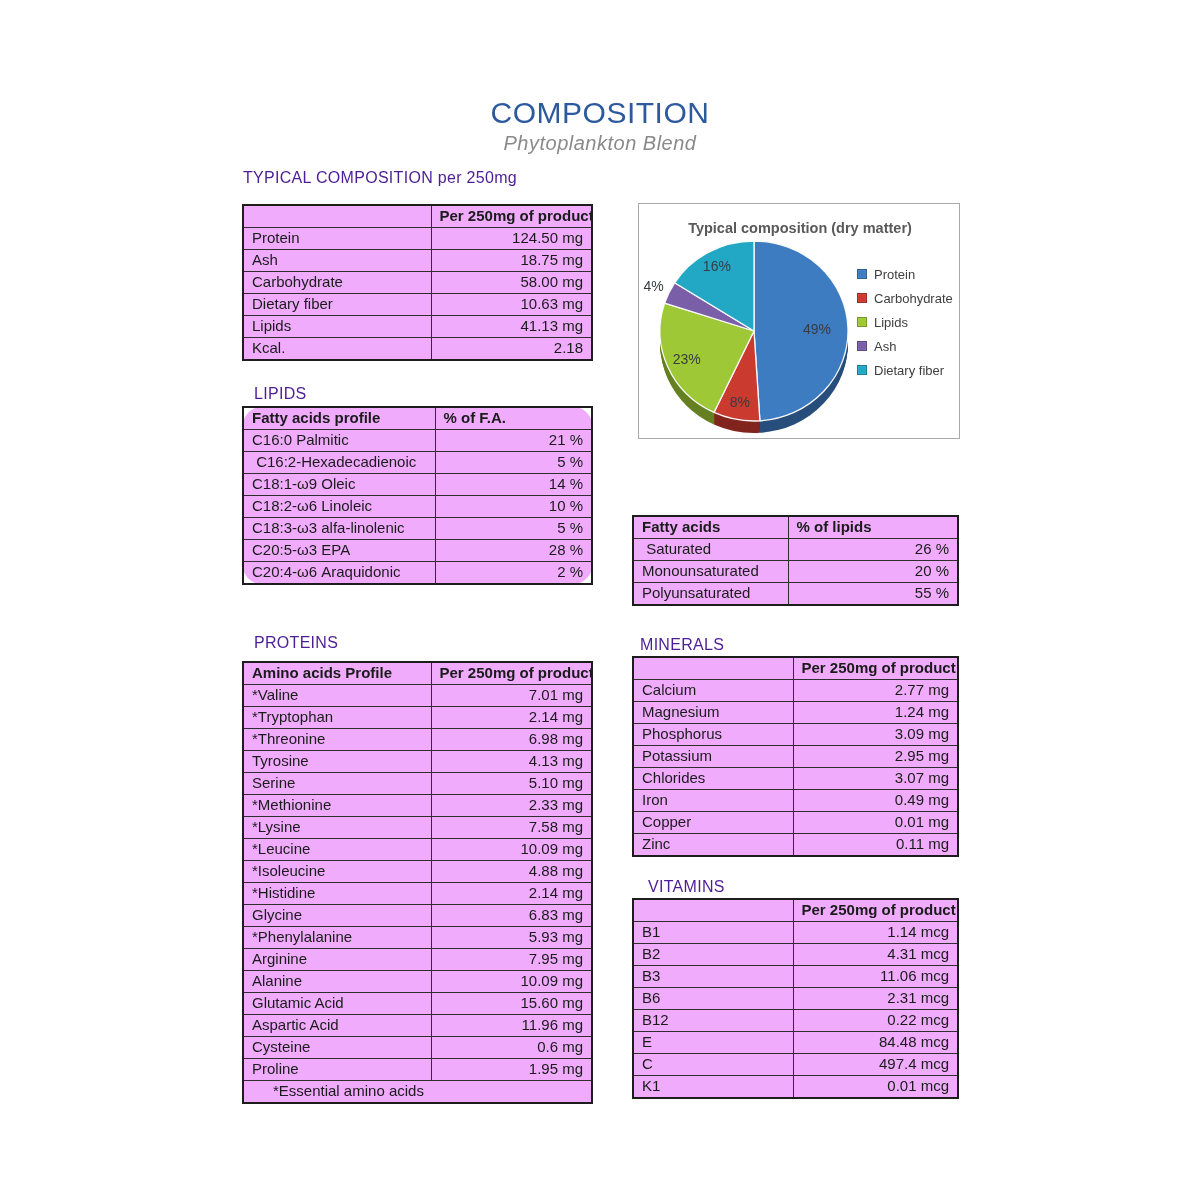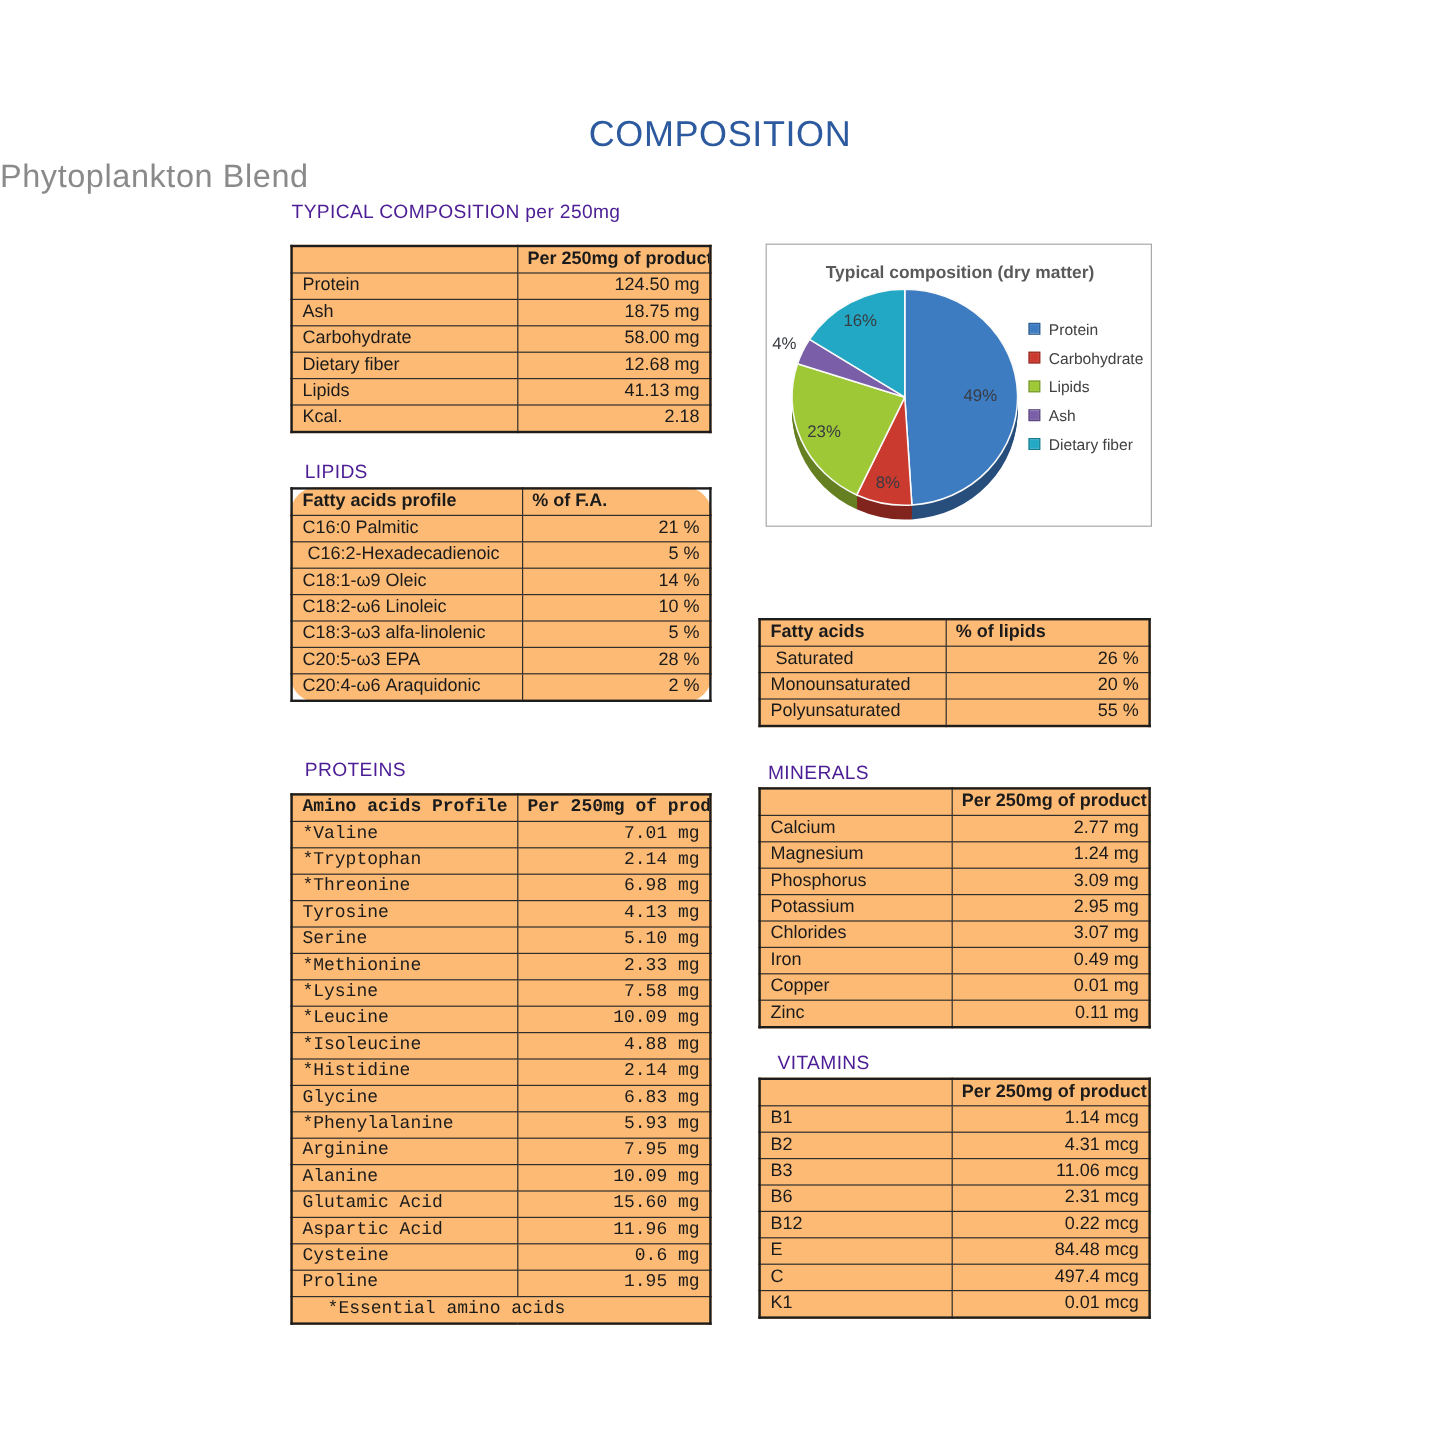--- a/index.html
+++ b/index.html
@@ -1,26 +1,26 @@
 <!DOCTYPE html>
 <html><head>
 <meta charset="utf-8">
 <style>
   * { margin:0; padding:0; box-sizing:border-box; }
   html,body { width:1200px; height:1200px; background:#fff; font-family:"Liberation Sans", sans-serif; color:#1b1b1b; }
   #page { position:relative; width:1200px; height:1200px; background:#fff; overflow:hidden; }
 
   .doc-title { position:absolute; left:0; top:96px; width:1200px; text-align:center;
                font-size:30px; letter-spacing:0.5px; color:#2d5a9e; font-weight:500; }
-  .doc-subtitle { position:absolute; left:0; top:132px; width:1200px; text-align:left;
-                  font-size:27px; color:#8a8a8a; letter-spacing:0.5px; }
+  .doc-subtitle { position:absolute; left:0; top:132px; width:1200px; text-align:center;
+                  font-size:20px; font-style:italic; color:#8a8a8a; letter-spacing:0.5px; }
   .section-label { position:absolute; font-size:16px; color:#4c1d95; letter-spacing:0.3px; }
 
   table.data { position:absolute; border-collapse:collapse; table-layout:fixed;
-               border:2px solid #1d1d1d; background:#fdba74; }
+               border:2px solid #1d1d1d; background:#f0abfc; }
   table.data th, table.data td { border:1px solid #2e2e2e; font-size:15px; line-height:18px;
                padding:1px 8px 2px 8px; height:19px; overflow:hidden; white-space:nowrap; }
   table.data th { font-weight:bold; text-align:left; }
   table.data td.c-label { text-align:left; }
   table.data td.c-value { text-align:right; }
   table.data td.t-footer { text-align:left;padding-left:29px; }
 
   #chart-panel { position:absolute; left:638px; top:203px; width:322px; height:236px;
                  border:1px solid #a9a9a9; background:#fff; }
   #chart-title { position:absolute; left:0; top:16px; width:322px; text-align:center;
@@ -61,21 +61,21 @@
         <tr>
           <td class="c-label">Ash</td>
           <td class="c-value">18.75 mg</td>
         </tr>
         <tr>
           <td class="c-label">Carbohydrate</td>
           <td class="c-value">58.00 mg</td>
         </tr>
         <tr>
           <td class="c-label">Dietary fiber</td>
-          <td class="c-value">12.68 mg</td>
+          <td class="c-value">10.63 mg</td>
         </tr>
         <tr>
           <td class="c-label">Lipids</td>
           <td class="c-value">41.13 mg</td>
         </tr>
         <tr>
           <td class="c-label">Kcal.</td>
           <td class="c-value">2.18</td>
         </tr>
       </tbody>
@@ -244,21 +244,21 @@
           <td class="c-value">20 %</td>
         </tr>
         <tr>
           <td class="c-label">Polyunsaturated</td>
           <td class="c-value">55 %</td>
         </tr>
       </tbody>
   </table>
 
   <div class="section-label" style="left:254px; top:634px;">PROTEINS</div>
-  <table class="data" style="left:242px; top:661px; width:351px;font-family:Liberation Mono, monospace;">
+  <table class="data" style="left:242px; top:661px; width:351px;">
     <colgroup>
         <col style="width:188px">
         <col>
       </colgroup>
     <thead>
       <tr>
         <th>Amino acids Profile</th>
         <th>Per 250mg of product</th>
       </tr>
     </thead>

